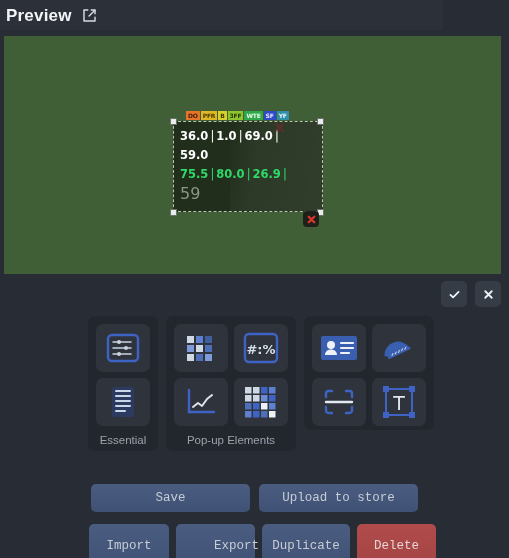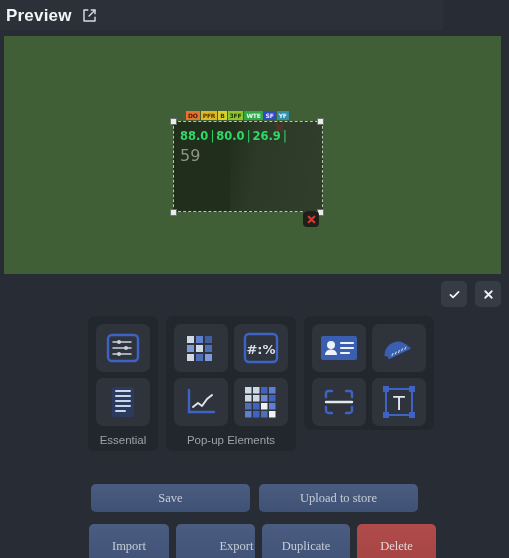--- a/index.html
+++ b/index.html
@@ -140,21 +140,21 @@
     position: absolute; left: 91px; top: 484px;
     display: flex; gap: 9px;
   }
   .actions-narrow {
     position: absolute; left: 89px; top: 524px;
     display: flex; gap: 7px;
   }
   .btn {
     border: none; border-radius: 5px; cursor: pointer;
     color: #c6cdd6; font-size: 12.5px;
-    font-family: Liberation Serif, serif;
+    font-family: Liberation Mono, monospace;
     background: linear-gradient(180deg, #4a5c80 0%, #3f5175 100%);
     display: flex; align-items: center; justify-content: center;
   }
   .btn-save { width: 159px; height: 28px; }
   .btn-upload { width: 159px; height: 28px; }
   .btn-sm { height: 44px; }
   .btn-import { width: 80px; }
   .btn-export { width: 79px; padding-left: 42px; }
   .btn-duplicate { width: 88px; }
   .btn-delete {
@@ -195,21 +195,25 @@
   <div class="del-ghost">
     <svg viewBox="0 0 12 12" stroke="#7a2a2a" stroke-width="2.4" stroke-linecap="round">
       <path d="M3 3 9 9M9 3 3 9"></path>
     </svg>
   </div>
 
   <div class="widget">
     <div class="widget-sheen"></div>
     <div class="widget-lines">
       <div>
-        <span class="line-green">88.0</span><span class="sep-g">|</span><span class="line-green">80.0</span><span class="sep-g">|</span><span class="line-green">26.9</span><span class="sep-g">|</span>
+        <span class="line-white">36.0</span><span class="sep">|</span><span class="line-white">1.0</span><span class="sep">|</span><span class="line-white">69.0</span><span class="sep">|</span>
+      </div>
+      <div class="line-white">59.0</div>
+      <div>
+        <span class="line-green">75.5</span><span class="sep-g">|</span><span class="line-green">80.0</span><span class="sep-g">|</span><span class="line-green">26.9</span><span class="sep-g">|</span>
       </div>
       <div class="line-gray">59</div>
     </div>
   </div>
 
   <div class="handle h-tl"></div>
   <div class="handle h-tr"></div>
   <div class="handle h-bl"></div>
   <div class="handle h-br"></div>
 

